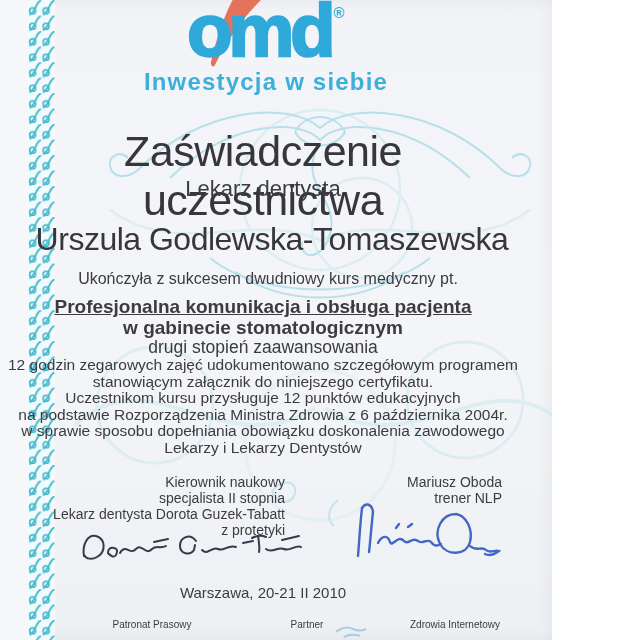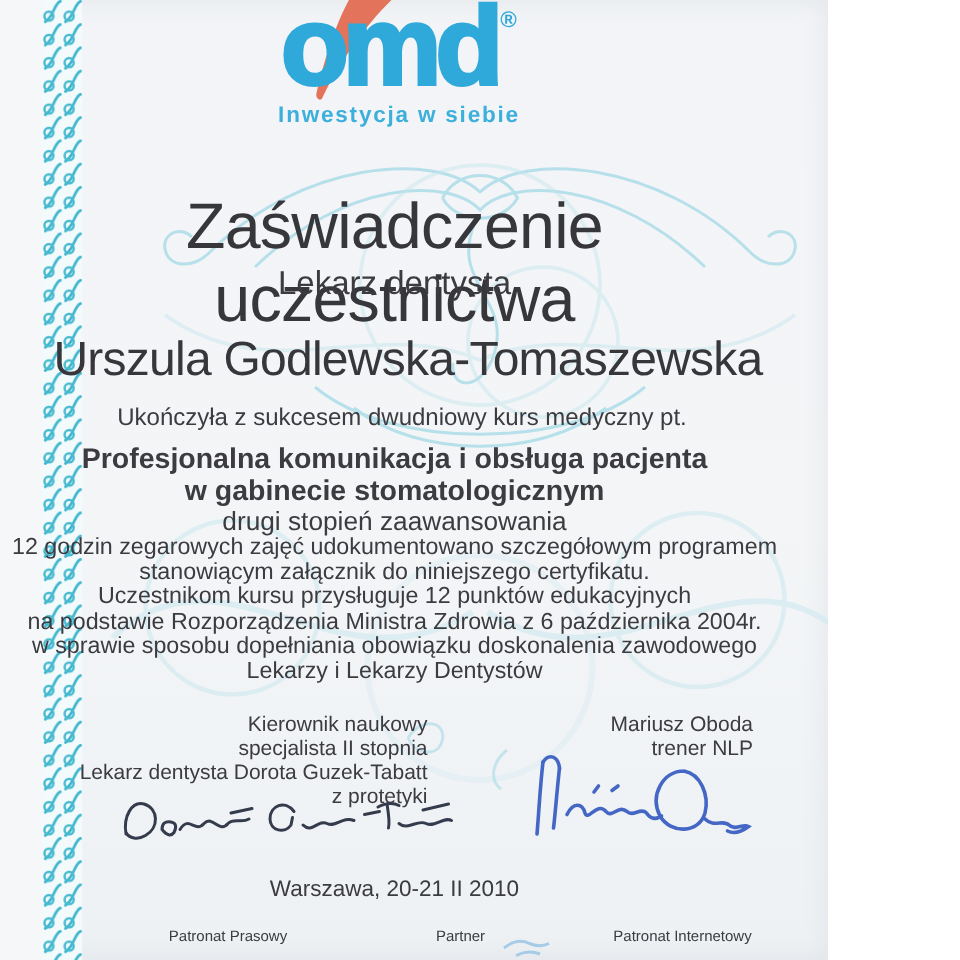--- a/index.html
+++ b/index.html
@@ -10,26 +10,26 @@
     box-shadow:inset 0 0 18px rgba(120,130,140,.12);
   }
   .abs{position:absolute;}
   .cx{left:0;right:26px;text-align:center;}
   .margin-right{left:592px;top:0;width:48px;height:640px;background:#fcfdfd;}
   .margin-left{left:0;top:0;width:28px;height:640px;background:#f6f7f9;}
   .border-strip{top:0;height:640px;width:27px;}
   .brand{top:-6px;font-size:74px;font-weight:bold;letter-spacing:-4px;
     color:#2fa9d9;-webkit-text-stroke:2.5px #2fa9d9;line-height:1;}
   .brand sup{font-size:15px;-webkit-text-stroke:0;letter-spacing:0;vertical-align:38px;margin-left:2px;}
-  .tagline{top:68px;font-size:15px;letter-spacing:1.2px;color:#3cb0db;font-weight:bold;}
+  .tagline{top:68px;font-size:24px;letter-spacing:1.2px;color:#3cb0db;font-weight:bold;}
   .title{top:127px;font-size:43px;font-weight:normal;color:#37373b;letter-spacing:-0.5px;}
   .subtitle{top:176px;font-size:22px;}
   .recipient{top:221px;font-size:32px;letter-spacing:-0.5px;color:#37373b;right:8px;}
   .intro{top:270px;font-size:16px;margin-left:10px;}
-  .course1{top:296px;font-size:19px;font-weight:bold;}
+  .course1{top:296px;font-size:19px;font-weight:bold;text-decoration:underline;}
   .course2{top:317px;font-size:19px;font-weight:bold;}
   .level{top:337px;font-size:17.5px;}
   .details{top:357px;font-size:15.5px;line-height:16.6px;}
   .signer{top:474px;font-size:14px;line-height:16px;text-align:right;}
   .signer-left{left:45px;width:240px;}
   .signer-right{left:342px;width:160px;}
   .date{top:584px;font-size:15px;}
   .footer-item{top:619px;font-size:10px;text-align:center;}
   .foot-press{left:77px;width:150px;}
   .foot-partner{left:247px;width:120px;}
@@ -163,16 +163,16 @@
         <path d="M396,528 l3,-4"></path>
         <path d="M408,527 l4,-3"></path>
         <path d="M456,514 C442,514 433,530 440,544 C447,556 466,556 470,542 C473,530 467,516 456,514"></path>
         <path d="M470,546 C476,552 482,546 486,550 C490,554 495,549 499,551 q-8,6 -14,3"></path>
       </g>
     </svg>
 
     <div class="abs cx date">Warszawa, 20-21 II 2010</div>
     <div class="abs footer-item foot-press">Patronat Prasowy</div>
     <div class="abs footer-item foot-partner">Partner</div>
-    <div class="abs footer-item foot-internet">Patronat Internetowy</div>
+    <div class="abs footer-item foot-internet">Zdrowia Internetowy</div>
 
   </div>
 </div>
 
 </body></html>

